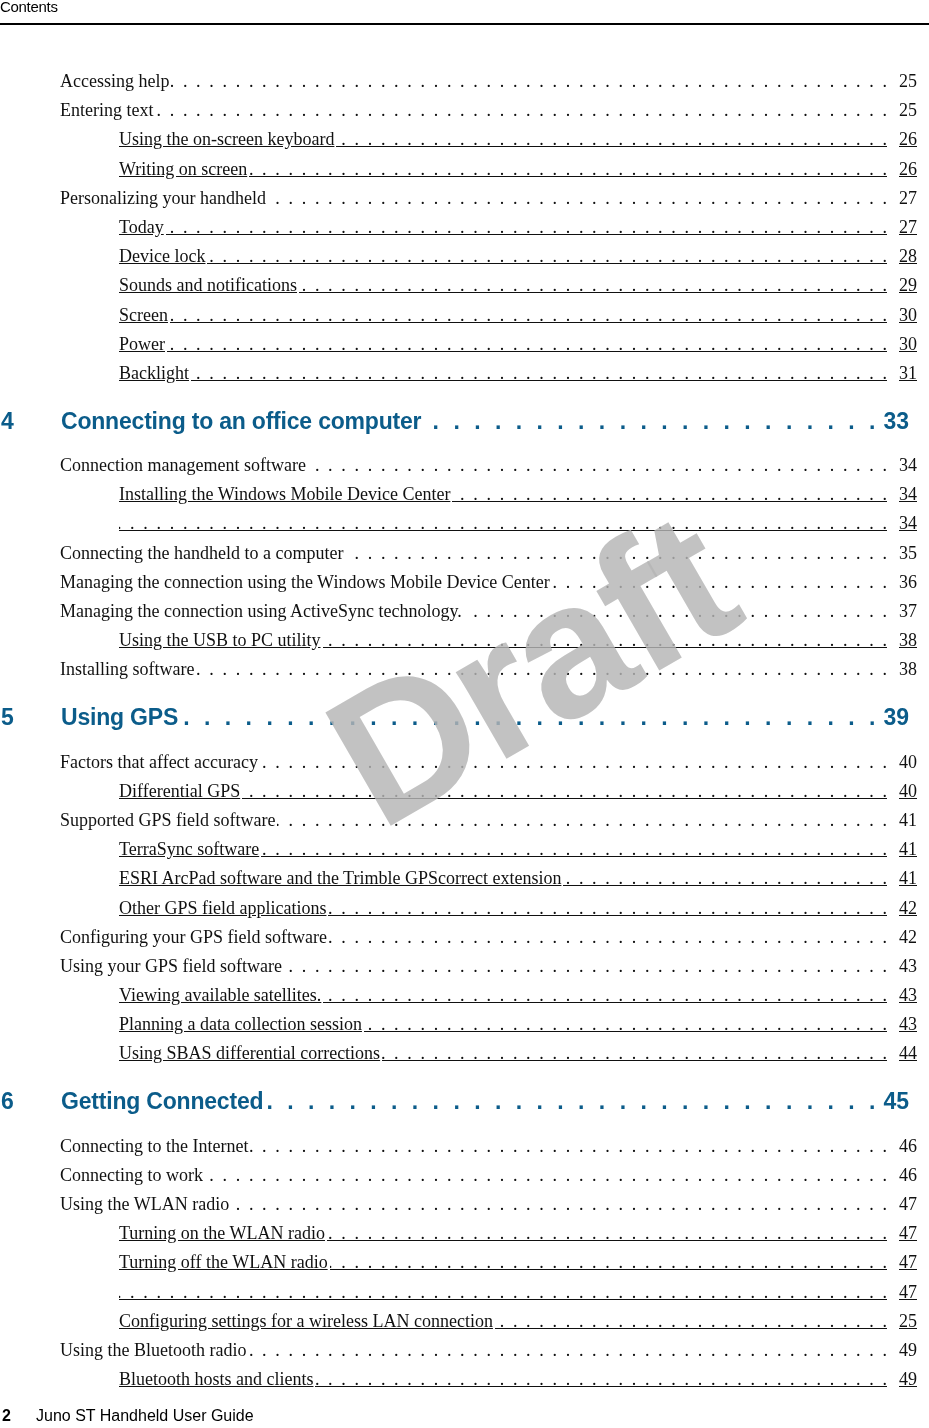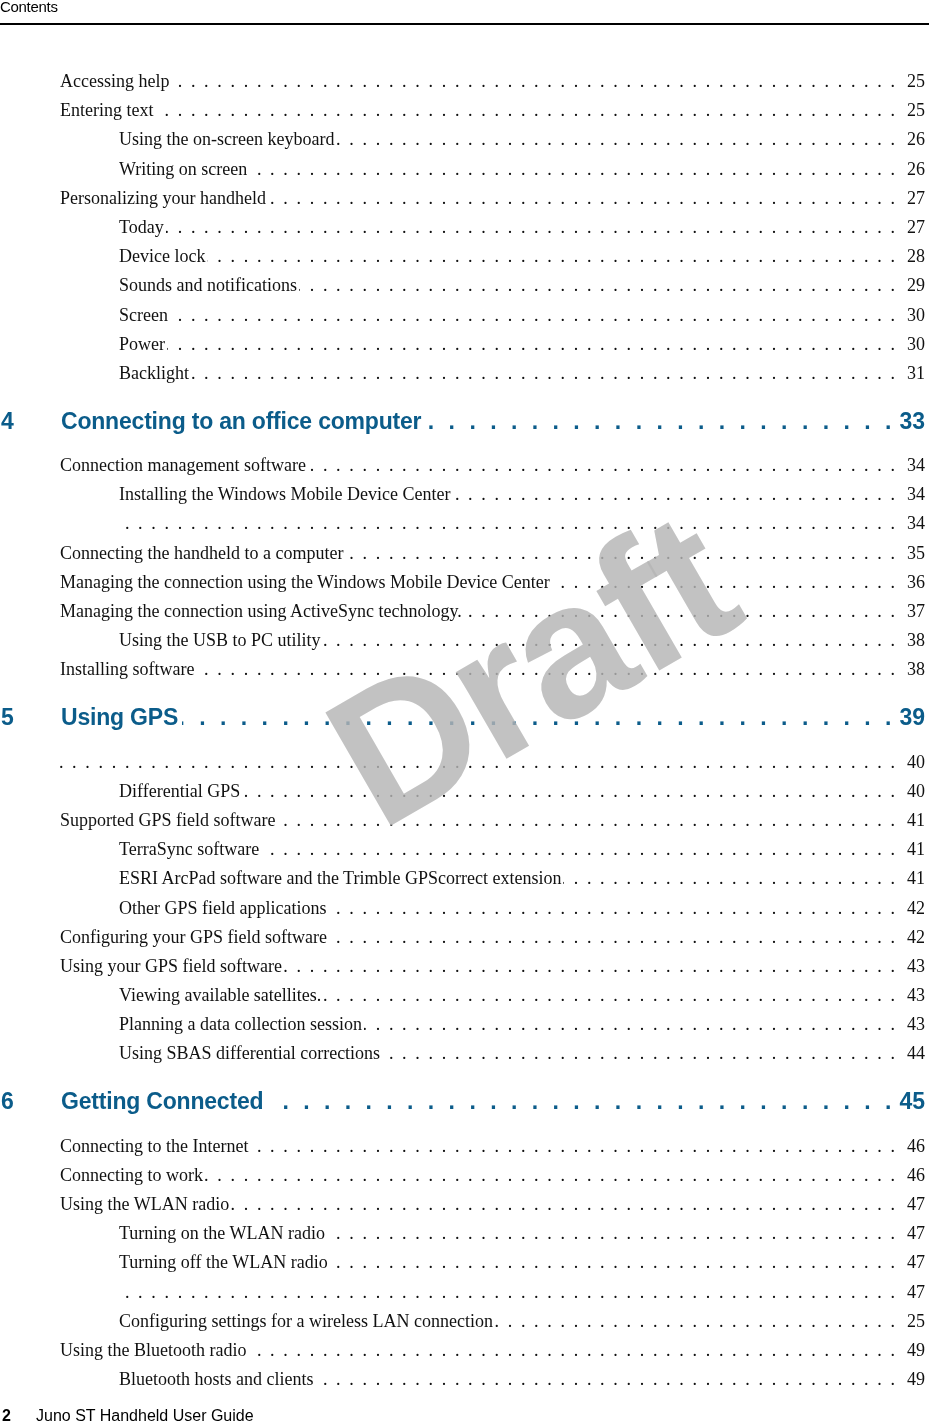--- a/index.html
+++ b/index.html
@@ -15,42 +15,42 @@
     }
     .head-rule {
       position: absolute; left: 0; right: 0; top: 23px; height: 2px; background: #000;
     }
     .toc { position: absolute; left: 0; top: 67px; width: 929px; }
     .row {
       position: relative; height: 29.2px; display: flex; align-items: center;
       font-size: 18px; line-height: 29.2px; white-space: nowrap; overflow: hidden;
     }
     .row.lvl1 { padding-left: 60px; }
-    .row.lvl2 { padding-left: 119px; }
+    .row.lvl2 { padding-left: 119px; text-decoration: underline; }
     .row .title { flex: 0 0 auto; padding-right: 2px; }
     .row .leader {
       flex: 1 1 auto; overflow: hidden; white-space: nowrap; letter-spacing: 0;
       text-align: right; direction: rtl; padding-right: 6px;
     }
     .row .leader::after { content: ". . . . . . . . . . . . . . . . . . . . . . . . . . . . . . . . . . . . . . . . . . . . . . . . . . . . . . . . . . . . . . . . . . . . . . . . . . . . . . . . . . . . . . ."; word-spacing: 4.2px; }
-    .row .page { flex: 0 0 auto; width: 24px; text-align: right; padding-right: 4px; }
+    .row .page { flex: 0 0 auto; width: 24px; text-align: right; padding-right: 12px; }
 
     .chapter {
       position: relative; height: 54px; display: flex; align-items: center;
       font-family: "Liberation Sans", "DejaVu Sans", sans-serif;
       font-weight: bold; font-size: 23px; color: #0b5c8a; white-space: nowrap; overflow: hidden;
       margin-top: 6px; margin-bottom: 3px;
     }
     .chapter .num { width: 60px; padding-left: 1px; flex: 0 0 auto; }
     .chapter .title { flex: 0 0 auto; padding-right: 4px; letter-spacing: -0.2px; }
     .chapter .leader {
       flex: 1 1 auto; overflow: hidden; white-space: nowrap; direction: rtl; padding-right: 8px;
     }
     .chapter .leader::after { content: ". . . . . . . . . . . . . . . . . . . . . . . . . . . . . . . . . . . . . . . . . . . . . . . . . . . . . . . . . . ."; word-spacing: 8px; }
-    .chapter .page { flex: 0 0 auto; padding-right: 4px; }
+    .chapter .page { flex: 0 0 auto; padding-right: 20px; }
 
     .watermark {
       position: absolute; left: 250px; top: 560px; width: 560px; text-align: center;
       font-family: "Liberation Sans", "DejaVu Sans", sans-serif;
       font-weight: bold; font-size: 190px; color: rgba(180,180,180,0.82);
       transform: rotate(-30deg); transform-origin: center center; pointer-events: none;
       letter-spacing: -4px;
     }
     .footer {
       position: absolute; left: 0; top: 1407px;
@@ -167,20 +167,21 @@
       <span class="leader"></span>
       <span class="page">38</span>
     </div>
     <div class="chapter">
       <span class="num">5</span>
       <span class="title">Using GPS</span>
       <span class="leader"></span>
       <span class="page">39</span>
     </div>
     <div class="row lvl1">
+      <span class="title">Factors that affect accuracy</span>
       <span class="leader"></span>
       <span class="page">40</span>
     </div>
     <div class="row lvl2">
       <span class="title">Differential GPS</span>
       <span class="leader"></span>
       <span class="page">40</span>
     </div>
     <div class="row lvl1">
       <span class="title">Supported GPS field software</span>

